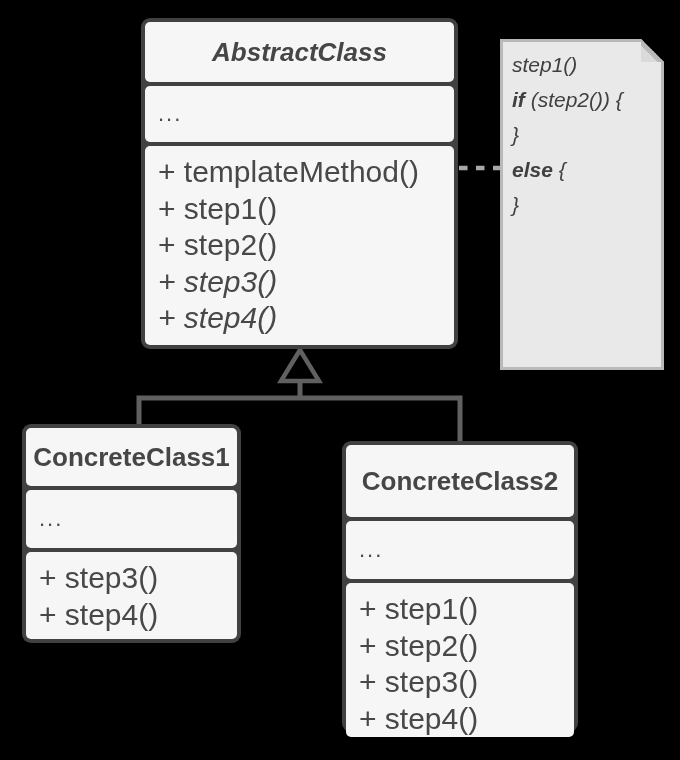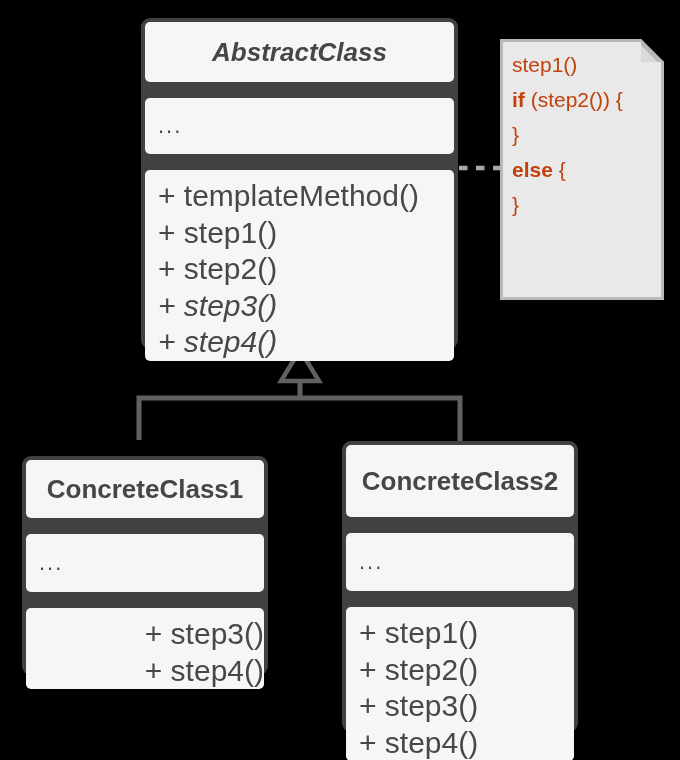--- a/index.html
+++ b/index.html
@@ -6,54 +6,54 @@
   .canvas{
     position:relative;width:680px;height:760px;background:#000000;overflow:hidden;
     font-family:"Liberation Sans","DejaVu Sans",sans-serif;
   }
   svg.connector-layer{position:absolute;left:0;top:0;width:680px;height:760px;}
 
   
   .uml-class{
     position:absolute;box-sizing:border-box;
     background:#414141;border-radius:9px;padding:4px;
-    display:flex;flex-direction:column;gap:16px;
+    display:flex;flex-direction:column;gap:4px;
   }
   .compartment{background:#f6f6f6;border-radius:5px;color:#484848;box-sizing:border-box;}
   .c-title{
     display:flex;align-items:center;justify-content:center;
     font-weight:bold;font-size:26px;color:#464646;flex:none;
   }
   .abstract .c-title{font-style:italic;}
   .c-attrs{
     display:flex;align-items:center;flex:none;
     padding-left:13px;font-size:22px;letter-spacing:2px;
   }
   .c-methods{flex:1;padding:8px 0 0 13px;font-size:30px;line-height:36.5px;}
   .method{white-space:nowrap;}
   .m-italic{font-style:italic;}
 
   #abstract-class{left:141px;top:18px;width:317px;height:331px;}
   #abstract-class .c-title{height:60px;}
   #abstract-class .c-attrs{height:56px;}
 
-  #concrete-class-1{left:22px;top:456px;width:246px;height:219px;text-align:right;}
+  #concrete-class-1{left:22px;top:424px;width:219px;height:219px;}
   #concrete-class-1 .c-title{height:58px;}
   #concrete-class-1 .c-attrs{height:58px;}
 
   #concrete-class-2{left:342px;top:441px;width:236px;height:291px;}
   #concrete-class-2 .c-title{height:72px;}
   #concrete-class-2 .c-attrs{height:58px;}
 
   
   .note{
-    position:absolute;left:500px;top:39px;width:164px;height:261px;box-sizing:border-box;
+    position:absolute;left:500px;top:39px;width:164px;height:331px;box-sizing:border-box;
     background:#e9e9e9;box-shadow:inset 0 0 0 3px #b9b9b9;
     clip-path:polygon(0 0, calc(100% - 23px) 0, 100% 23px, 100% 100%, 0 100%);
-    padding:8px 0 0 12px;font-size:21px;line-height:35px;color:#c2410c;
+    padding:8px 0 0 12px;font-size:21px;line-height:35px;color:#404040;font-style:italic;
   }
   .note-fold{
     position:absolute;top:0;right:0;width:23px;height:23px;
     background:linear-gradient(to bottom left, rgba(0,0,0,0) 0 50%, #b9b9b9 50% 64%, #dadada 64% 100%);
   }
   .note-line{white-space:pre;}
   .note-line.indent{padding-left:30px;}
   .kw{font-weight:bold;}
 </style>
 </head>

